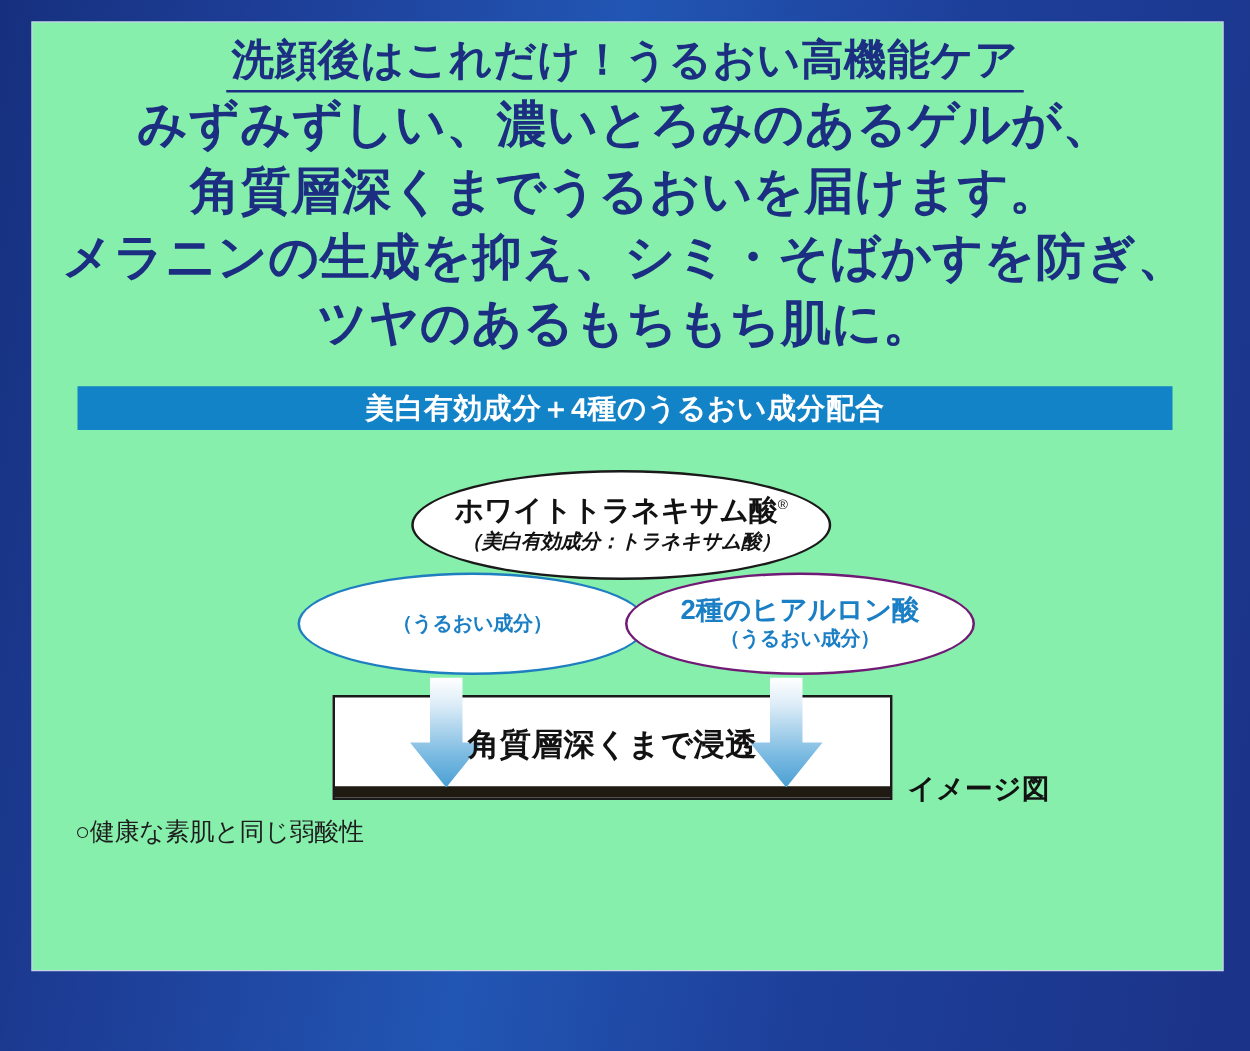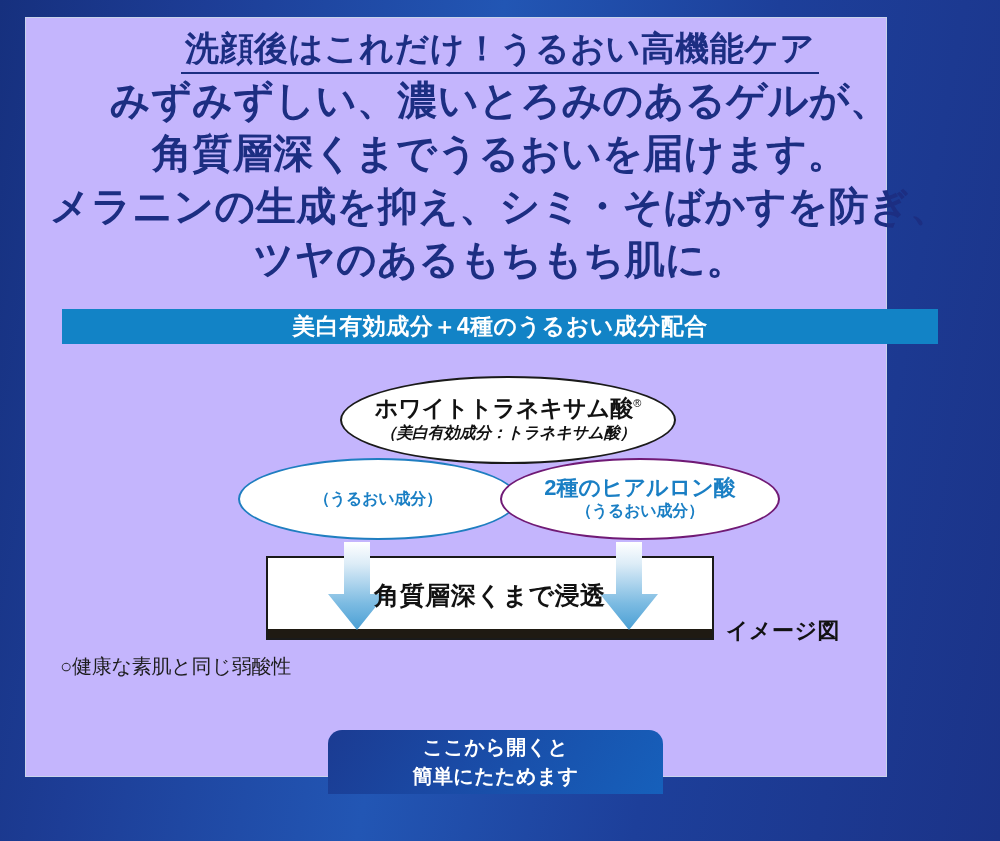--- a/index.html
+++ b/index.html
@@ -17,22 +17,22 @@
     background:#1e3a8f;
     box-sizing:border-box;
   }
   #frame-gradient{
     position:absolute;left:0;top:0;width:1000px;height:841px;
     background:linear-gradient(100deg,#16307e 0%,#1d3d96 18%,#2256b4 44%,#1d3f9a 68%,#1b3388 100%);
   }
   #inner-white{
     position:absolute;
     left:26px;top:18px;
-    width:860px;height:758px;
-    background:#c4b5fd;
+    width:952px;height:758px;
+    background:#86efac;
     box-shadow:0 0 0 1px #c9d2ea;
   }
 
   
   #headline-wrap{
     position:absolute;left:0;top:10px;width:948px;text-align:center;
   }
   .hl-title{
     color:#1c2e82;
     font-size:34px;
@@ -69,21 +69,21 @@
   .ellipse{
     position:absolute;
     border-radius:50%;
     background:#ffffff;
     display:flex;flex-direction:column;
     align-items:center;justify-content:center;
     text-align:center;
     box-sizing:border-box;
   }
   #ell-main{
-    left:314px;top:18px;width:336px;height:88px;
+    left:303px;top:18px;width:336px;height:88px;
     border:2.5px solid #1a1a1a;
     z-index:3;
   }
   #ell-main .e-top{font-size:23px;font-weight:bold;color:#121212;line-height:1.05;}
   #ell-main .e-top sup{font-size:11px;vertical-align:super;font-weight:normal;}
   #ell-main .e-sub{font-size:16px;font-weight:bold;color:#121212;margin-top:2px;letter-spacing:-.2px;font-style:italic;}
 
   #ell-left{
     left:212px;top:100px;width:280px;height:82px;
     border:2px solid #1f7ec0;z-index:2;
@@ -222,19 +222,15 @@
       </div>
 
       <div id="image-note">イメージ図</div>
     </div>
 
     <div id="bullets">
       <div class="bullet-line">○健康な素肌と同じ弱酸性</div>
     </div>
 
 
-    <div id="open-tab">
-      <div class="tab-line">ここから開くと</div>
-      <div class="tab-line">簡単にたためます</div>
-    </div>
 
   </div>
 </div>
 
 </body></html>

